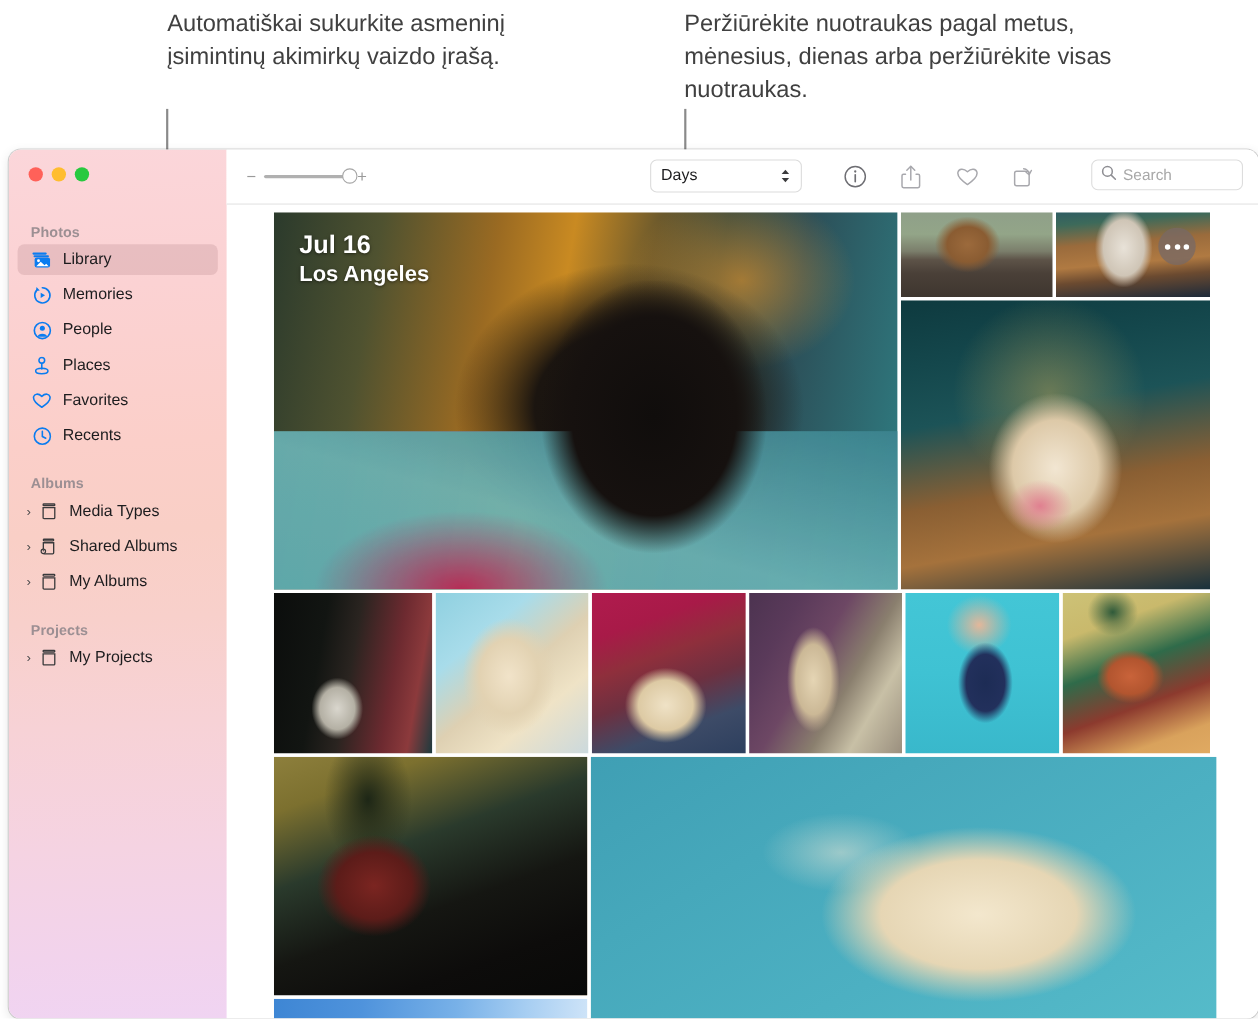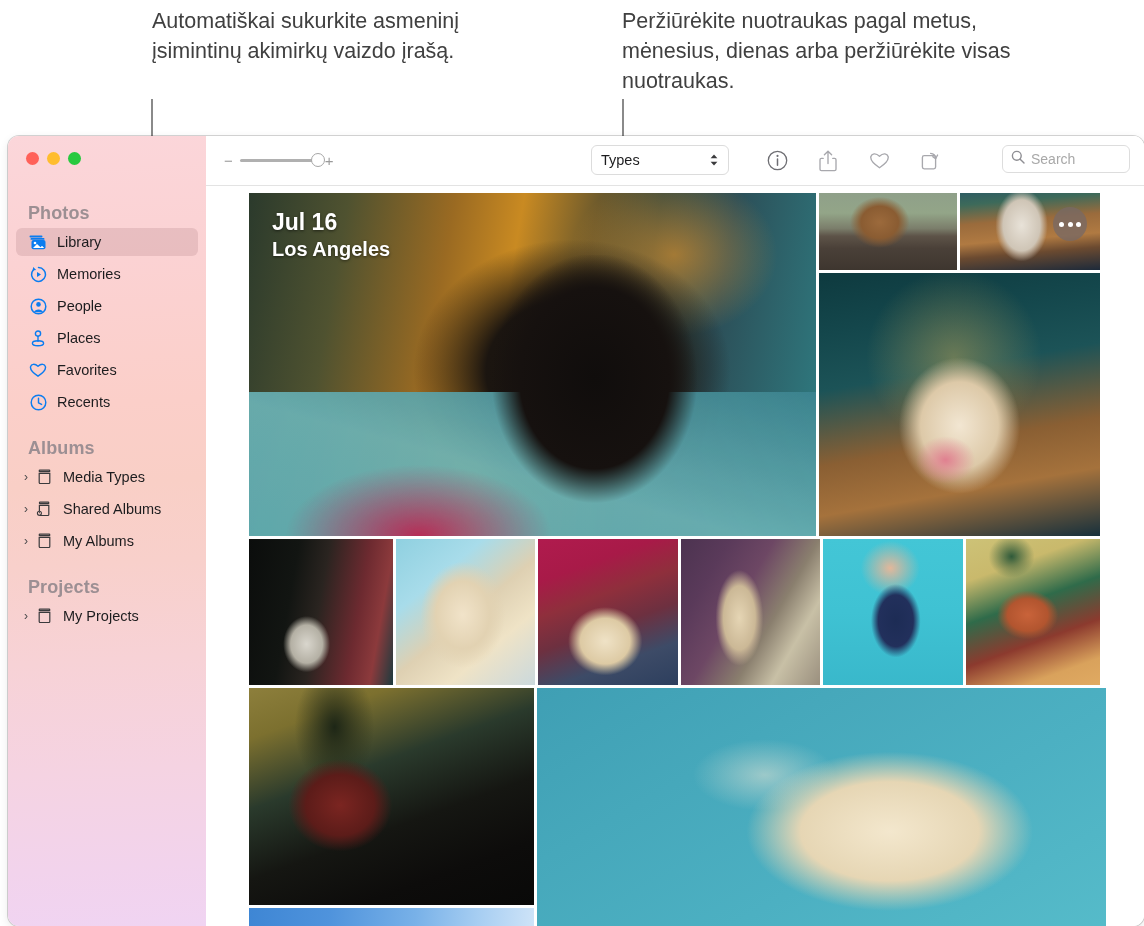--- a/index.html
+++ b/index.html
@@ -78,21 +78,21 @@
     padding: 16px 0 0 18px;
   }
   .tl {
     width: 13px; height: 13px; border-radius: 50%;
   }
   .tl.close    { background: #ff6159; }
   .tl.minimize { background: #ffbd2e; }
   .tl.zoom     { background: #28c93f; }
 
   .section-title {
-    font-size: 18px;
+    font-size: 13px;
     font-weight: bold;
     color: #9c8f93;
     padding: 0 0 4px 20px;
     letter-spacing: 0.1px;
   }
   #photos-section-title { margin-top: 38px; }
   #albums-section-title { margin-top: 22px; }
   #projects-section-title { margin-top: 22px; }
 
   .side-row {
@@ -217,21 +217,21 @@
     width: 22px; height: 22px;
     display: flex; align-items: center; justify-content: center;
     color: #6e6e73;
   }
 
   
   #search-box {
     position: absolute;
     right: 14px;
     top: 9px;
-    width: 128px;
+    width: 138px;
     height: 28px;
     border: 1px solid #dddddd;
     border-radius: 6px;
     background: #ffffff;
     display: flex;
     align-items: center;
     padding: 0 8px;
     box-sizing: border-box;
     gap: 6px;
   }
@@ -548,21 +548,21 @@
 
       <div id="zoom-slider-group">
         <span class="slider-sign">−</span>
         <div id="slider-track">
           <div id="slider-knob"></div>
         </div>
         <span class="slider-sign">+</span>
       </div>
 
       <div id="days-popup">
-        <span>Types</span>
+        <span>Days</span>
         <span id="days-chevrons">
           <svg width="10" height="14" viewBox="0 0 10 14">
             <path d="M5 1.4 L8.4 5.2 L1.6 5.2 Z" fill="#3a3a3c"></path>
             <path d="M5 12.6 L1.6 8.8 L8.4 8.8 Z" fill="#3a3a3c"></path>
           </svg>
         </span>
       </div>
 
       <div id="toolbar-icons">
         <span class="tb-icon">

